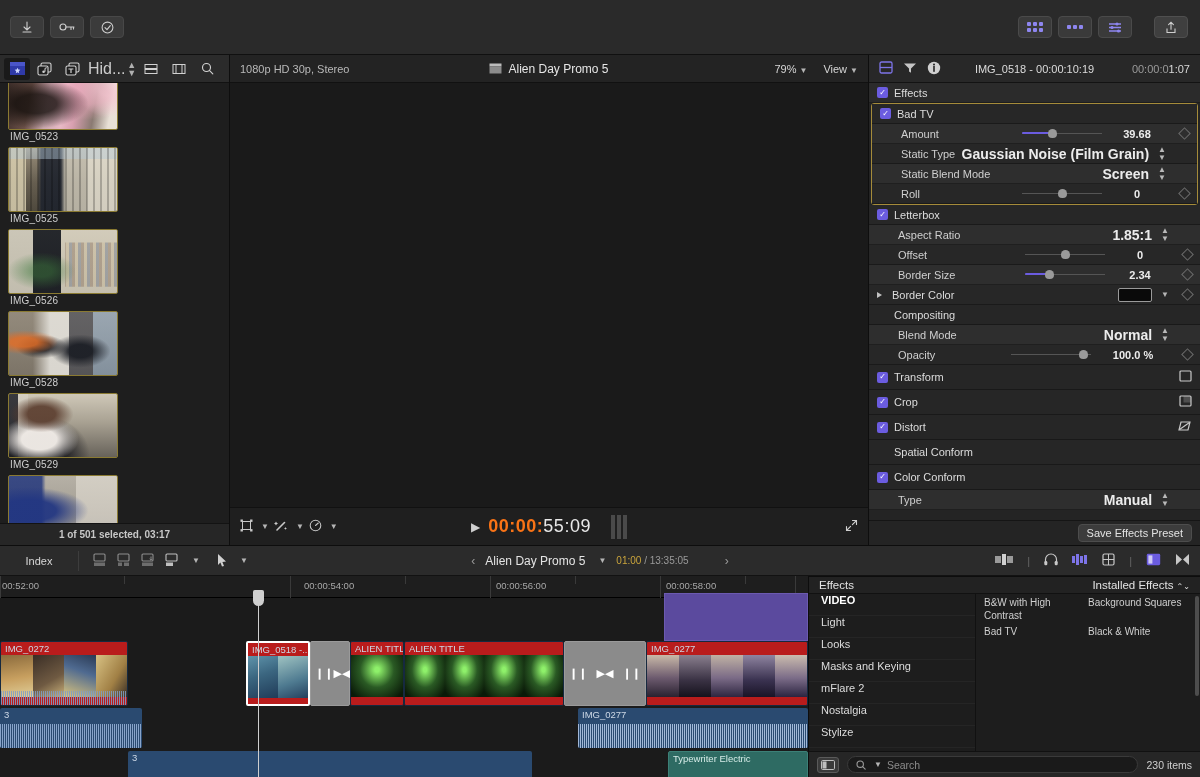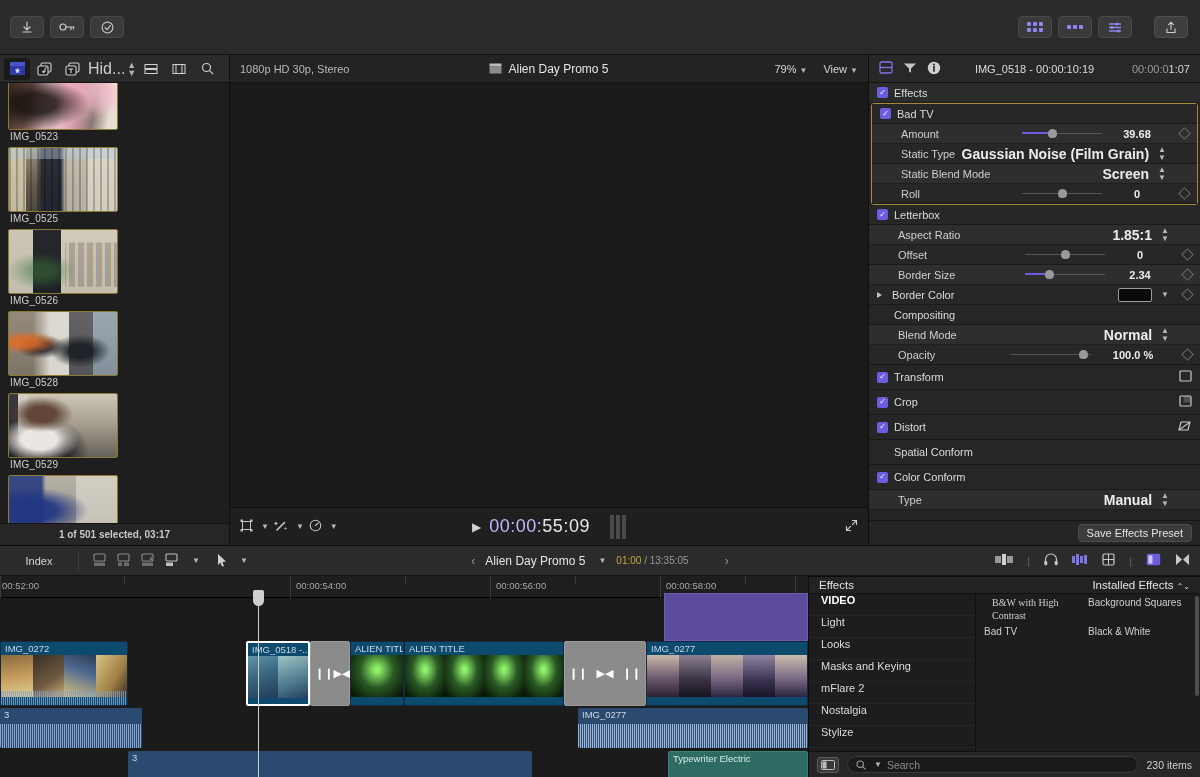--- a/index.html
+++ b/index.html
@@ -102,21 +102,21 @@
   .petal.p3{ height:30px; transform:rotate(8deg); }
   .logo-text{ color:#fff; font-size:9px; line-height:10px; opacity:.85; margin-left:3px; padding-bottom:3px;}
   .viewer-bottom{
     position:absolute; left:0; right:0; bottom:0; height:38px; background:#1f1f1f;
     border-top:1px solid #111; display:flex; align-items:center; padding:0 10px;
   }
   .vb-left{ display:flex; align-items:center; gap:5px; color:#c8c8c8; }
   .vb-center{ position:absolute; left:0; right:0; display:flex; align-items:center; justify-content:center; gap:8px;}
   .tc-play{ color:#cfcfcf; font-size:12px; }
   .tc{ font-size:18px; letter-spacing:.5px; font-family:"Liberation Sans",sans-serif; color:#e8e8e8; }
-  .tc .dim{ color:#c4b5fd; }
+  .tc .dim{ color:#f97316;font-weight:bold; }
   .audio-meter{ display:flex; gap:2px; margin-left:12px; }
   .audio-meter i{ width:4px;height:24px;background:#4a4a4a; display:block;}
   .vb-right{ margin-left:auto; color:#cfcfcf; }
 
   
   .inspector{
     position:absolute; left:868px; top:55px; width:332px; height:490px;
     background:#242424; border-left:1px solid #0e0e0e;
   }
   .insp-head{
@@ -188,21 +188,21 @@
   }
   .ruler{ position:absolute; left:0; top:0; width:808px; height:22px; background:#1e1e1e; border-bottom:1px solid #000;}
   .tick{ position:absolute; top:0; width:1px; height:22px; background:#3a3a3a; }
   .tick.minor{ height:8px; }
   .rlabel{ position:absolute; top:4px; font-size:9.5px; color:#a8a8a8; }
   .playhead{ position:absolute; top:14px; bottom:0; width:1px; background:#cfcfcf; z-index:40; }
   .ph-head{ position:absolute; top:0; left:-5px; width:11px; height:16px; background:#cfcfcf;
       border-radius:2px 2px 6px 6px; }
   .purple-clip{ position:absolute; background:#5b4a9e; border:1px solid #6c5ab0; }
   .lane{ position:absolute; }
-  .clip{ position:absolute; background:#0c4a6e; border:1px solid #16293f; border-radius:2px; overflow:hidden;}
+  .clip{ position:absolute; background:#b91c1c; border:1px solid #16293f; border-radius:2px; overflow:hidden;}
   .clip .cname{ font-size:9.5px; color:#ccd6e4; padding:1px 0 0 4px; display:block; white-space:nowrap; overflow:hidden;}
   .clip .strip{ position:absolute; left:0; right:0; top:13px; height:42px; display:flex; overflow:hidden;}
   .clip .strip > div{ flex:1 1 0; }
   .clip .wave{ position:absolute; left:0; right:0; bottom:0; height:14px; }
   .clip.sel{ border:2px solid #ffffff; }
   .gapclip{ position:absolute; background:#8b8b8b; border:1px solid #9a9a9a; border-radius:2px;
             display:flex; align-items:center; justify-content:space-between; padding:0 4px; color:#fff;}
   .audio-clip{ position:absolute; background:#2a4a70; border:1px solid #1d3консьерж; border-radius:2px; overflow:hidden;}
   .audio-clip .aname{ font-size:9.5px; color:#cdd8e6; padding:1px 0 0 4px; display:block;}
   .teal-clip{ position:absolute; background:#2e6b63; border:1px solid #3c8077; border-radius:2px; overflow:hidden;}
@@ -754,21 +754,21 @@
       </span>
     </div>
   </div>
 
   <div class="timeline">
     <div class="ruler">
       <span class="tick" style="left:0px;"></span>
       <span class="rlabel" style="left:2px;">00:52:00</span>
       <span class="tick minor" style="left:124px;"></span>
       <span class="tick" style="left:290px;"></span>
-      <span class="rlabel" style="left:296px;">00:00:54:00</span>
+      <span class="rlabel" style="left:304px;">00:00:54:00</span>
       <span class="tick minor" style="left:405px;"></span>
       <span class="tick" style="left:490px;"></span>
       <span class="rlabel" style="left:496px;">00:00:56:00</span>
       <span class="tick minor" style="left:575px;"></span>
       <span class="tick" style="left:660px;"></span>
       <span class="rlabel" style="left:666px;">00:00:58:00</span>
       <span class="tick minor" style="left:745px;"></span>
       <span class="tick" style="left:795px;"></span>
     </div>
 
@@ -888,21 +888,21 @@
         <div class="fx-item">
             <span>Nostalgia</span>
           </div>
         <div class="fx-item">
             <span>Stylize</span>
           </div>
       </div>
 
       <div class="fx-grid">
 
-        <div class="fx-cell" style="left:16px; top:2px;font-family:Liberation Serif, serif;">
+        <div class="fx-cell" style="left:8px; top:2px;">
           <span class="fx-name">B&amp;W with High Contrast</span>
         </div>
         <div class="fx-cell" style="left:112px; top:2px;">
           <span class="fx-name">Background Squares</span>
         </div>
 
         <div class="fx-cell" style="left:8px; top:31px;">
           <span class="fx-thumb sel">
             <span style="position:absolute;inset:0;background:linear-gradient(180deg,#9fd0e8 0 28%,#5a6d5c 28% 36%,#3e4c40 36% 52%,#6c8ea4 52% 72%,#2d4458 72% 100%);display:block;"></span>
             <span style="position:absolute;left:0;right:0;top:14%;height:26%;background:linear-gradient(100deg,#7a6a52,#c9a06a 35%,#5c4f3e 70%,#8a7254);display:block;"></span>

